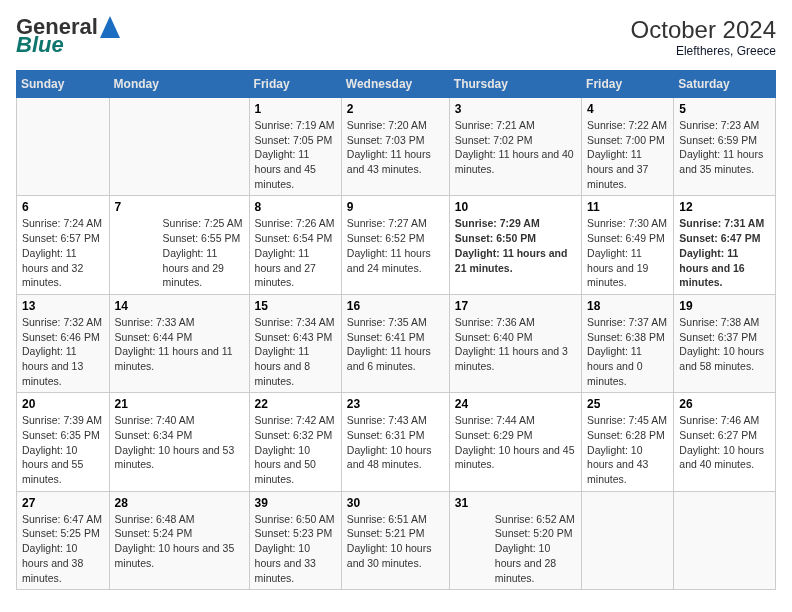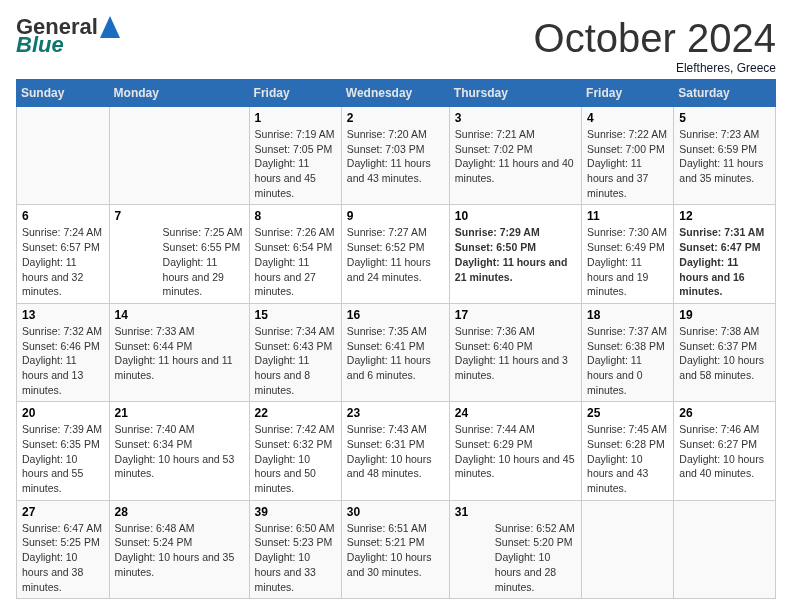--- a/index.html
+++ b/index.html
@@ -7,36 +7,36 @@
       font-family: Arial, sans-serif;
       background: #fff;
       width: 792px;
       min-height: 612px;
       padding: 16px;
     }
     .header {
       display: flex;
       justify-content: space-between;
       align-items: flex-start;
-      margin-bottom: 4px;
+      margin-bottom: 12px;
     }
     .logo {
       display: flex;
       flex-direction: column;
       align-items: flex-start;
     }
     .logo-row {
       display: flex;
       align-items: center;
     }
     .title-block {
       text-align: right;
     }
     .title-block h1 {
-      font-size: 40px;
+      font-size: 24px;
       font-weight: 300;
       color: #333;
     }
     .title-block h2 {
       font-size: 12px;
       font-weight: normal;
       color: #0f172a;
     }
     table {
       width: 100%;

